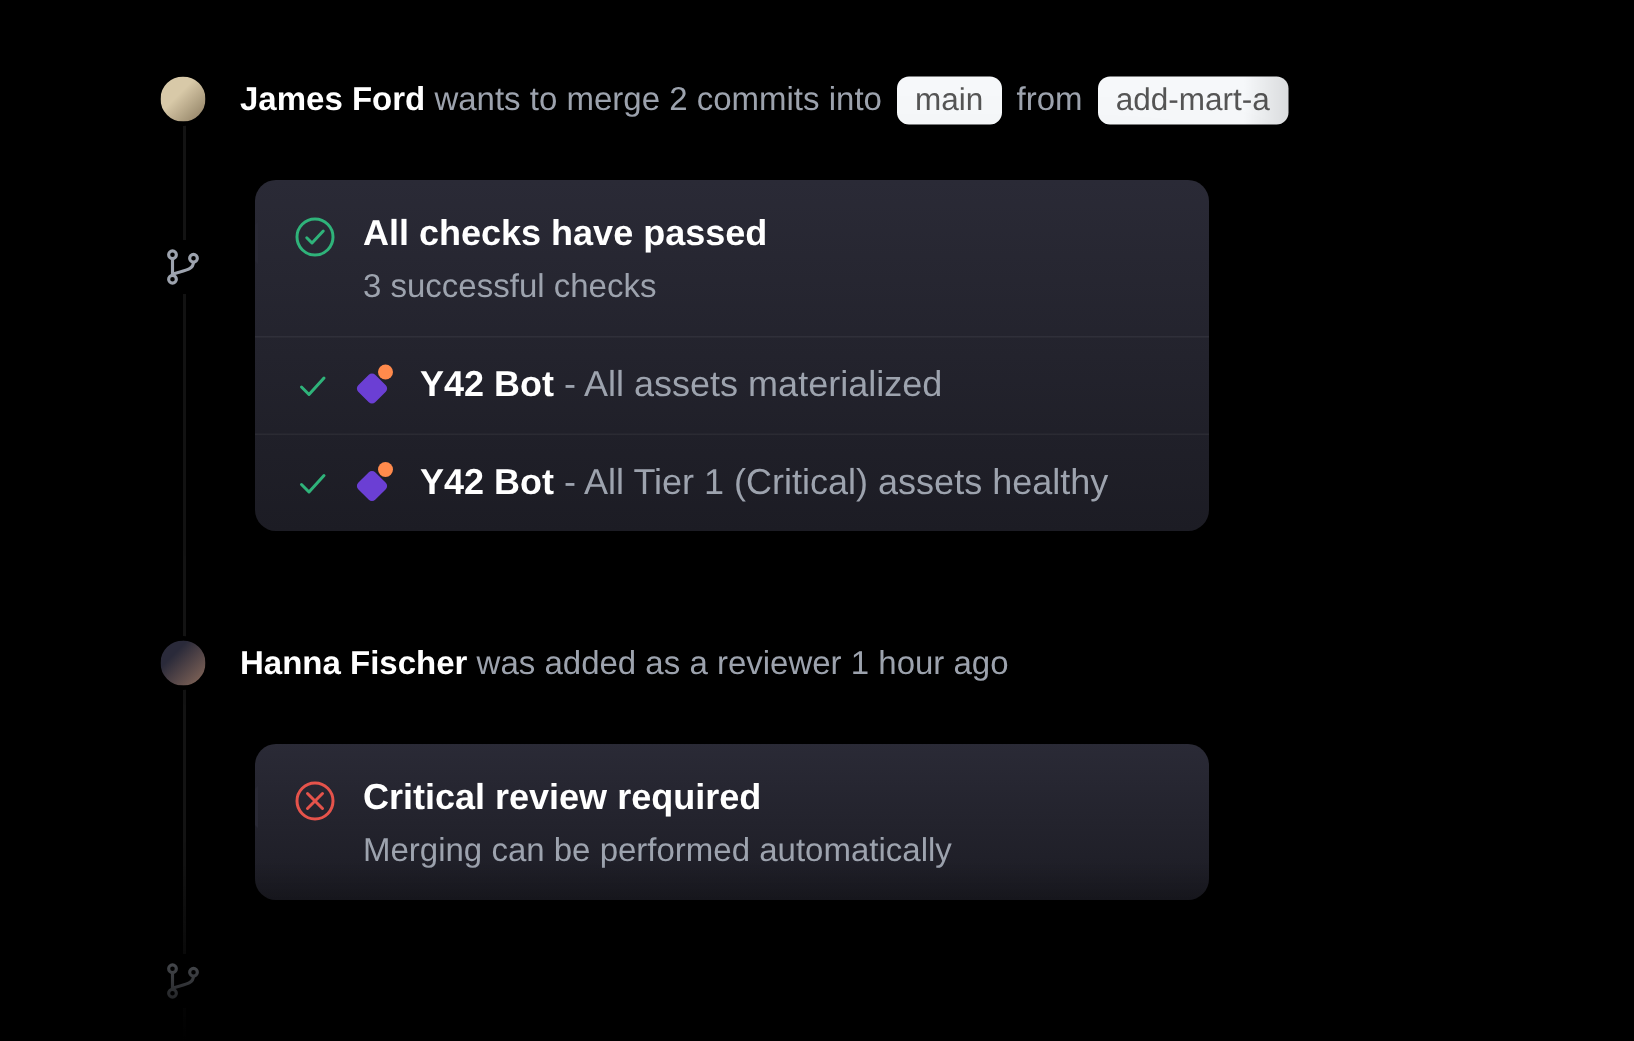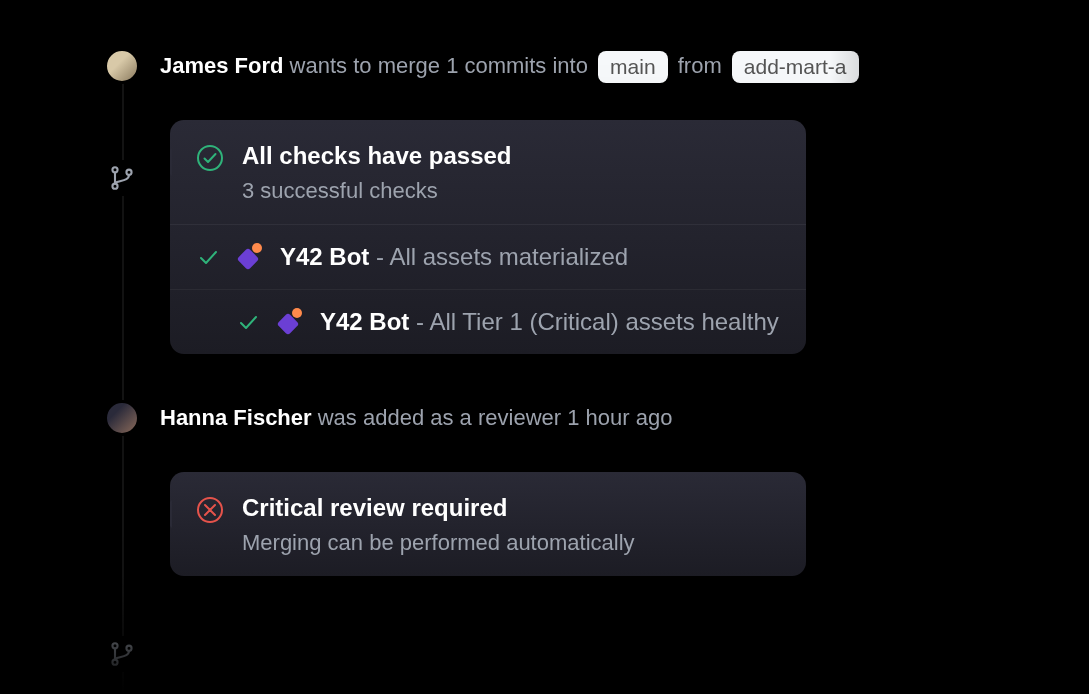--- a/index.html
+++ b/index.html
@@ -121,21 +121,21 @@
     margin-top: 8px;
     font-weight: 400;
   }
   .check-row {
     display: flex;
     align-items: center;
     padding: 18px 26px;
     border-bottom: 1px solid rgba(255,255,255,0.05);
     gap: 16px;
   }
-  .check-row:last-child { border-bottom: none; margin-left: 40px; }
+  .check-row:last-child { border-bottom: none; }
   .check-icon {
     width: 24px;
     height: 24px;
     flex-shrink: 0;
   }
   .bot-icon {
     width: 28px;
     height: 28px;
     flex-shrink: 0;
     position: relative;
@@ -190,21 +190,21 @@
   }
 </style>
 </head>
 <body>
 
 <div class="timeline"></div>
 
 <div class="event" style="margin-top:48px;">
   <div class="event-avatar avatar1"></div>
   <div class="event-text">
-    <span class="author">James Ford</span><span> wants to merge 1 commits into </span><span class="branch-tag">main</span><span> from </span><span class="branch-tag">add-mart-a</span>
+    <span class="author">James Ford</span><span> wants to merge 2 commits into </span><span class="branch-tag">main</span><span> from </span><span class="branch-tag">add-mart-a</span>
   </div>
 </div>
 
 <div class="timeline-icon" style="top:160px;">
   <svg width="28" height="28" viewBox="0 0 24 24" fill="none" stroke="#9da3ae" stroke-width="1.8">
     <circle cx="6" cy="5" r="2.2"></circle>
     <circle cx="6" cy="19" r="2.2"></circle>
     <circle cx="18" cy="7" r="2.2"></circle>
     <path d="M6 7.2 V16.8"></path>
     <path d="M18 9.2 C18 14 12 14 6 16"></path>
@@ -251,21 +251,21 @@
     <div class="bot-icon">
         <div class="shape1"></div>
         <div class="shape2"></div>
       </div>
     <div class="check-text">
       <span class="bot-name">Y42 Bot</span><span> - </span><span>All Tier 1 (Critical) assets healthy</span>
     </div>
   </div>
 </div>
 
-<div class="event" style="margin-top:46px;">
+<div class="event" style="margin-top:70px;">
   <div class="event-avatar avatar2"></div>
   <div class="event-text">
     <span class="author">Hanna Fischer</span><span> was added as a reviewer 1 hour ago</span>
   </div>
 </div>
 
 <div class="timeline-icon" style="top:636px;">
   <svg width="28" height="28" viewBox="0 0 24 24" fill="none" stroke="#9da3ae" stroke-width="1.8">
     <circle cx="6" cy="5" r="2.2"></circle>
     <circle cx="6" cy="19" r="2.2"></circle>

